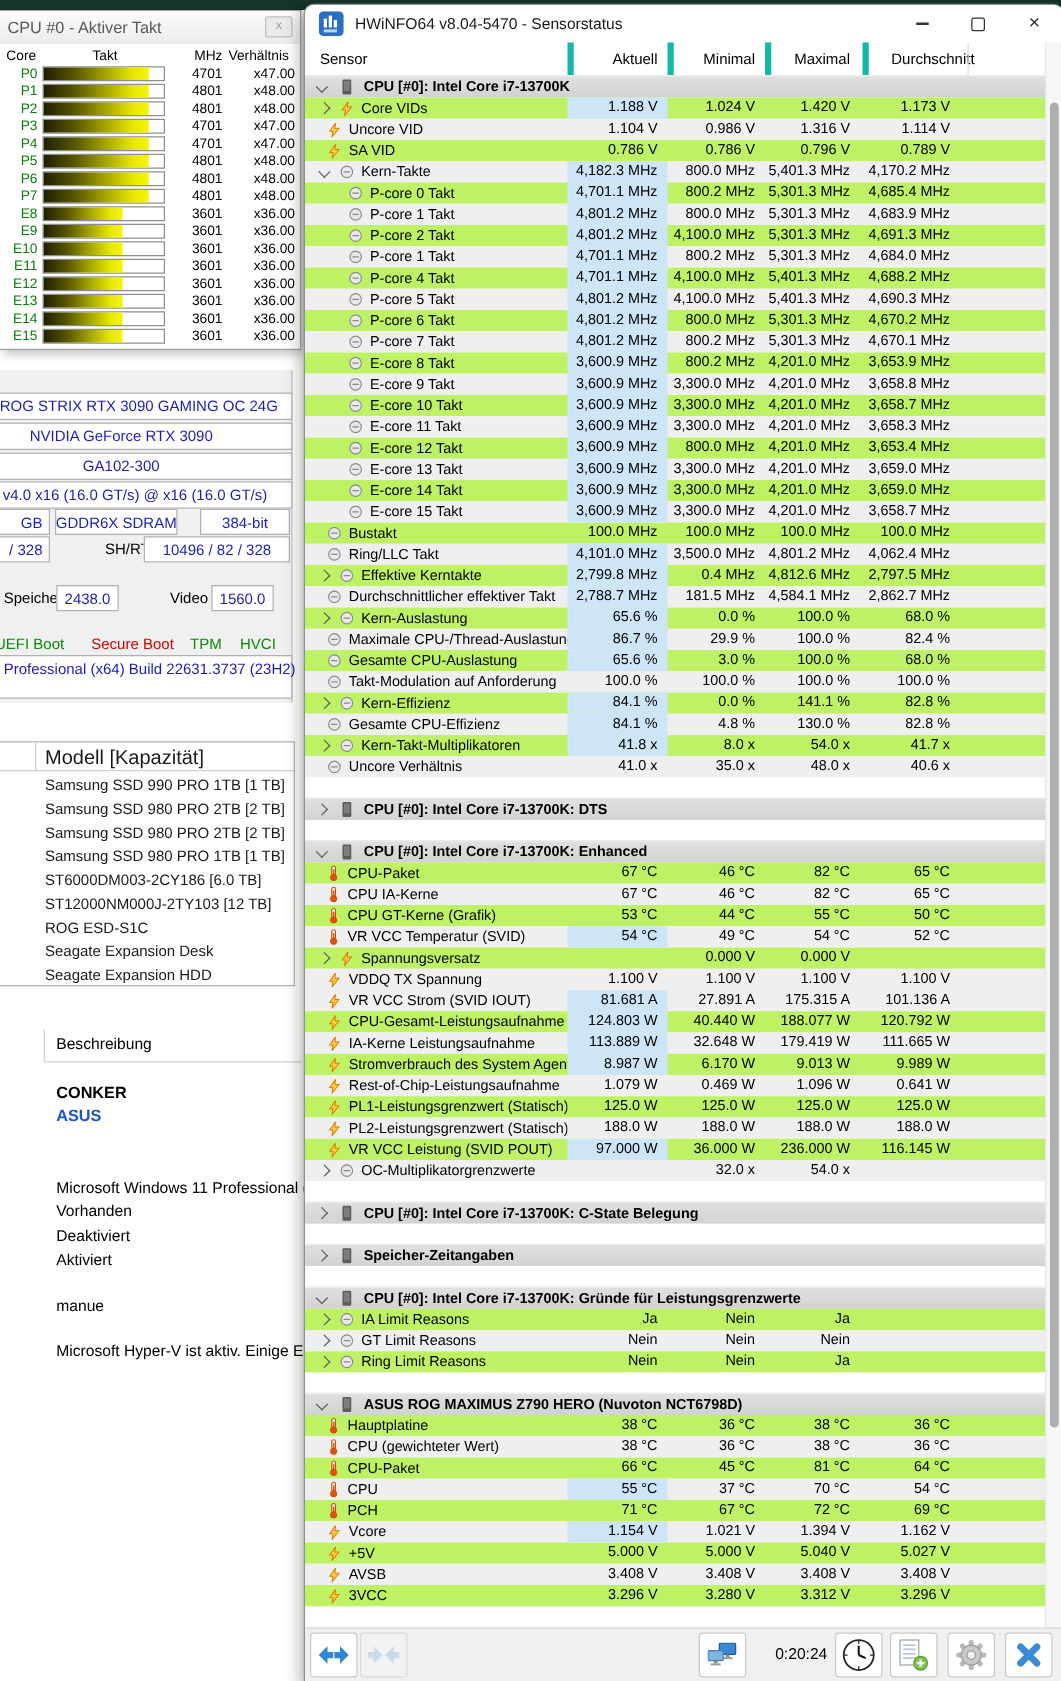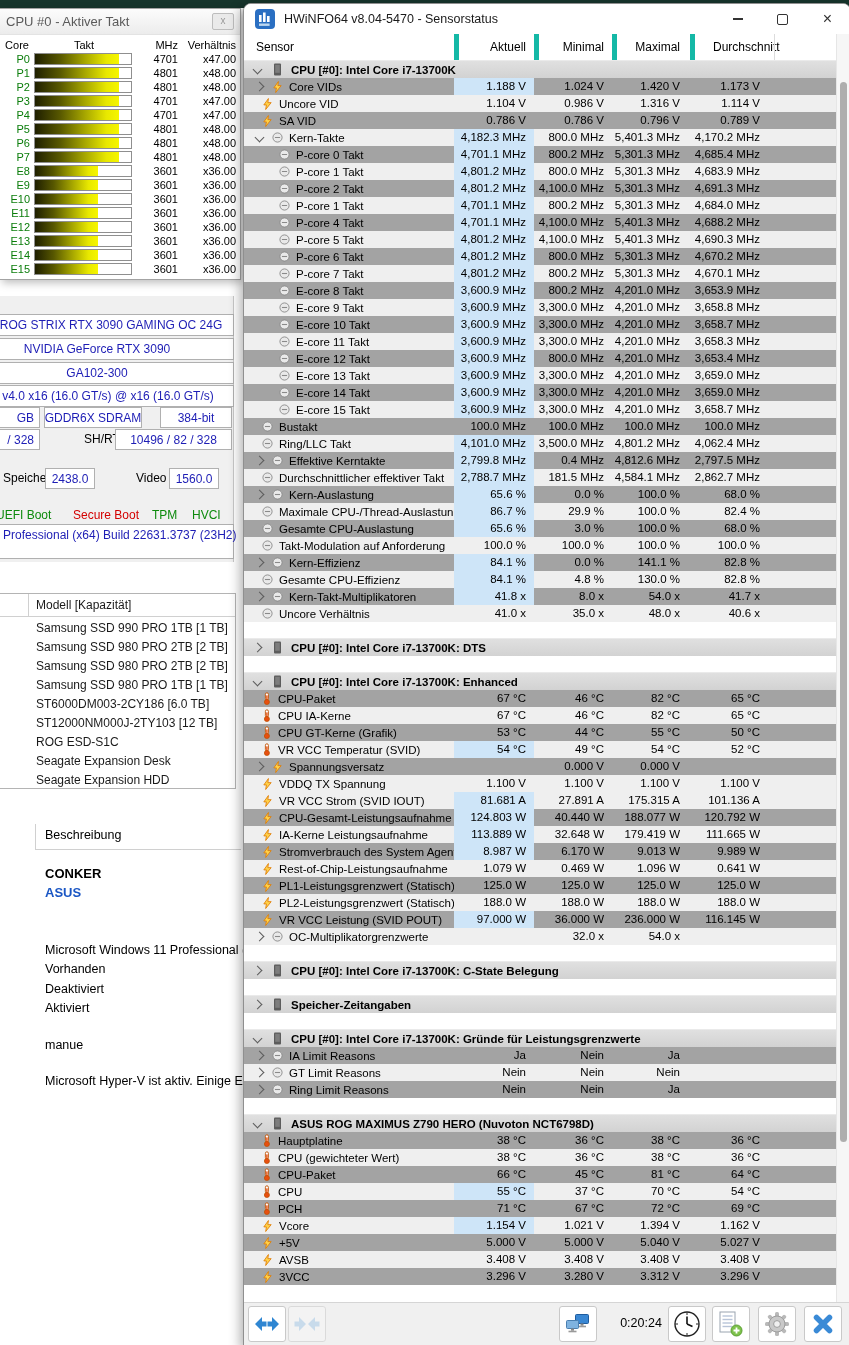--- a/index.html
+++ b/index.html
@@ -12,21 +12,21 @@
   #cpu-window{position:absolute;left:0;top:8px;width:240px;height:270px;background:#fff;
     border:1px solid #a3a3a3;border-left:none;box-shadow:2px 3px 8px rgba(0,0,0,.25);z-index:5;}
   .cpu-titlebar{height:25px;background:linear-gradient(#fcfcfc,#ececec);display:flex;align-items:center;padding:0 6px;border-bottom:1px solid #e3e3e3;}
   .cpu-title{flex:1;font-size:13px;color:#5a5a5a;}
   .cpu-close{width:20px;height:15px;background:#eaeaea;border:1px solid #bdbdbd;border-radius:2px;
     color:#9a9a9a;font-size:10px;line-height:13px;text-align:center;cursor:default;}
   .cpu-header{display:flex;height:17px;align-items:center;font-size:11px;margin-top:1px;}
   .cpu-h-core{width:34px;text-align:center;}
   .cpu-h-takt{width:100px;text-align:center;}
   .cpu-h-mhz{width:44px;text-align:right;}
-  .cpu-h-ratio{flex:1;text-align:right;padding-right:4px;}
+  .cpu-h-ratio{flex:1;text-align:center;padding-right:4px;}
   .cpu-row{display:flex;align-items:flex-start;height:14px;font-size:11px;}
   .core-label{width:30px;text-align:right;color:#0b7d0b;}
   .bar{margin-left:4px;width:96px;height:10px;border:1px solid #8f8f8f;background:#fff;position:relative;}
   .bar-fill{position:absolute;left:0;top:0;bottom:0;
     background:linear-gradient(90deg,#1f1f00,#585800 30%,#a8a800 60%,#e8e800 85%,#f6f600);}
   .mhz{width:46px;text-align:right;}
   .ratio{flex:1;text-align:right;padding-right:4px;}
 
   
   #gpu-panel{position:absolute;left:0;top:296px;width:233px;height:266px;background:#f0f0f0;
@@ -36,21 +36,21 @@
   .glabel{position:absolute;font-size:12px;color:#000;white-space:nowrap;}
 
   
   .sec-flag{position:absolute;font-size:12px;white-space:nowrap;}
   #os-box{position:absolute;left:-40px;top:524px;width:272px;height:33px;background:#fff;border:1px solid #b0b0b0;z-index:2;}
   #os-text{position:absolute;left:42px;top:3px;font-size:12px;color:#1d1db5;white-space:nowrap;}
 
   
   #drive-panel{position:absolute;left:-6px;top:593px;width:240px;height:194px;background:#fff;
     border:1px solid #b4b4b4;z-index:2;}
-  #drive-header{position:absolute;left:41px;top:4px;font-size:12px;color:#1a1a1a;}
+  #drive-header{position:absolute;left:41px;top:4px;font-size:16px;color:#1a1a1a;}
   .drive-vsep{position:absolute;left:33px;top:0;width:1px;height:22px;background:#d0d0d0;}
   .drive-hsep{position:absolute;left:0;top:22px;right:0;height:1px;background:#d0d0d0;}
   #drive-list{position:absolute;left:41px;top:25px;right:4px;}
   .drive-item{height:19px;line-height:19px;font-size:12px;color:#1a1a1a;white-space:nowrap;}
 
   
   .desc-vsep{position:absolute;left:35px;top:824px;width:1px;height:25px;background:#d0d0d0;z-index:2;}
   .desc-hsep{position:absolute;left:35px;top:849px;width:206px;height:1px;background:#d0d0d0;z-index:2;}
   #desc-header{position:absolute;left:45px;top:828px;font-size:12.5px;z-index:2;}
   #desc-vendor1{position:absolute;left:45px;top:866px;font-size:13px;font-weight:bold;z-index:2;}
@@ -86,21 +86,21 @@
   .sec-gap{height:16px;background:#fff;}
   .sec-header{height:18px;display:flex;align-items:center;background:linear-gradient(#e0e0e0,#d2d2d2);
     border-top:1px solid #eaeaea;box-sizing:border-box;}
   .sec-header .chev{margin-left:10px;}
   .chipicon{margin-left:11px;display:inline-flex;}
   .sec-title{margin-left:8px;font-weight:bold;font-size:11.5px;}
   .chev{display:inline-block;width:6px;height:6px;border-right:1.5px solid #5c5c5c;border-bottom:1.5px solid #5c5c5c;flex:none;}
   .chev.right{transform:rotate(-45deg);}
   .chev.down{transform:rotate(45deg);}
 
-  .srow{height:17px;display:flex;align-items:center;background:#a3a3a3;font-size:11.5px;}
+  .srow{height:17px;display:flex;align-items:center;background:#bef264;font-size:11.5px;}
   .srow.odd{background:#efefef;}
   .lbl{width:210px;display:flex;align-items:center;box-sizing:border-box;overflow:hidden;white-space:nowrap;flex:none;}
   .lbl .chev{margin-left:12px;}
   .lbl.chev-row .rowicon{margin-left:9px;}
   .lbl.lvl0 .rowicon{margin-left:18px;}
   .lbl.lvl2 .rowicon{margin-left:35px;}
   .rowicon{display:inline-flex;flex:none;}
   .lbltext{margin-left:6px;}
   .val{height:17px;line-height:17px;text-align:right;box-sizing:border-box;flex:none;white-space:nowrap;}
   .val.c0{width:80px;padding-right:8px;}

